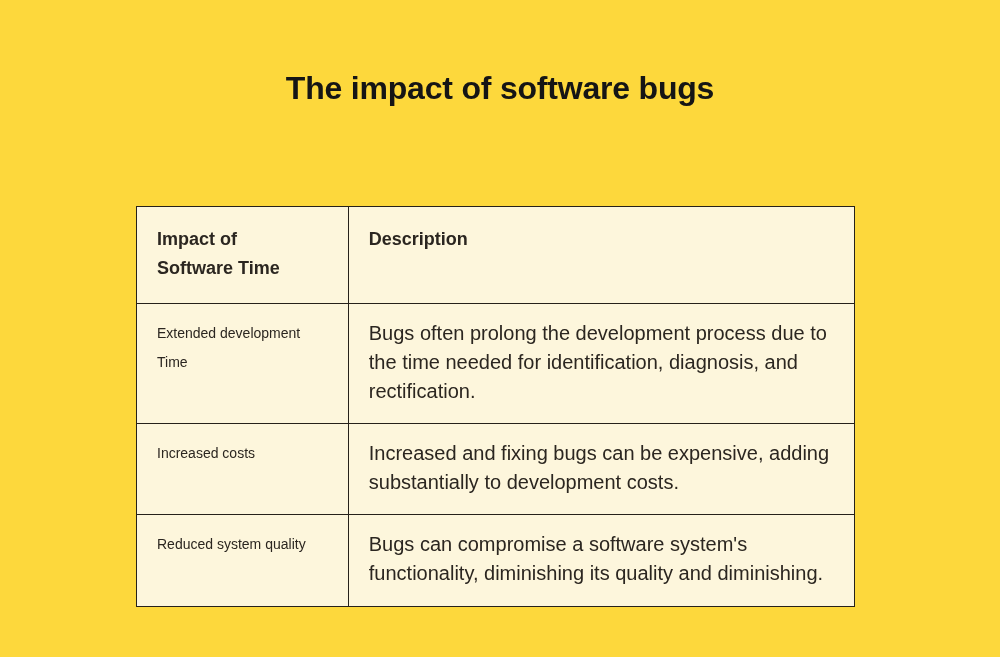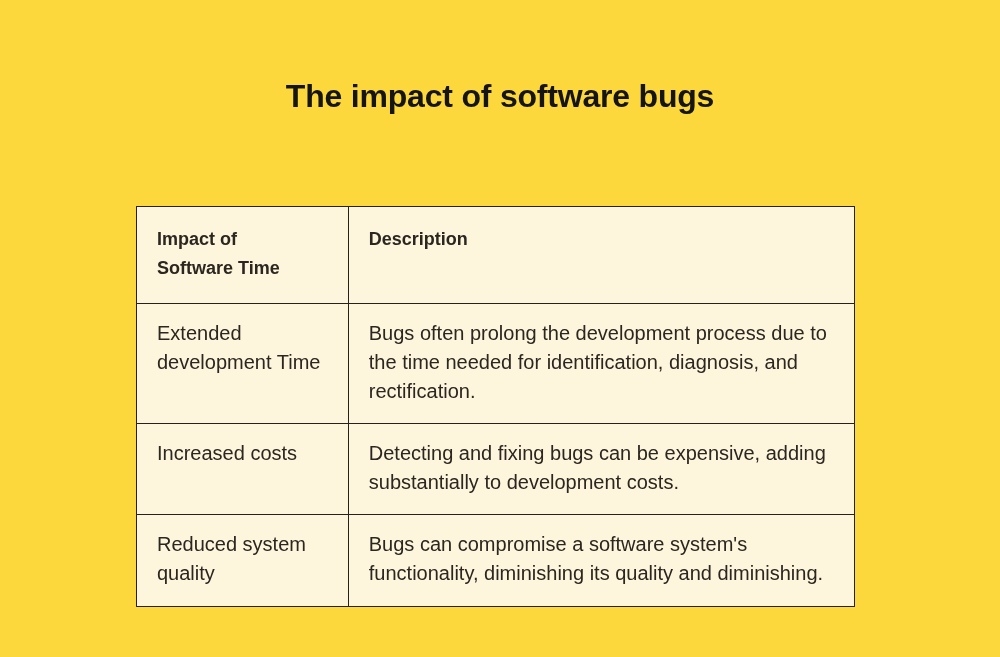--- a/index.html
+++ b/index.html
@@ -15,21 +15,21 @@
   }
   .page {
     position: relative;
     width: 1000px;
     height: 657px;
     background: #fdd83c;
     box-sizing: border-box;
   }
   .page-title {
     position: absolute;
-    top: 74px;
+    top: 66px;
     left: 0;
     width: 1000px;
     text-align: center;
     font-size: 32px;
     font-weight: bold;
     color: #151515;
     letter-spacing: -0.2px;
     line-height: 44px;
   }
   .table-wrap {
@@ -70,21 +70,21 @@
   }
   .hdr-cell {
     font-size: 18px;
     font-weight: bold;
     line-height: 29px;
     color: #1d1a15;
     padding-top: 18px !important;
     padding-bottom: 20px !important;
   }
   .row-label {
-    font-size: 20px;
+    font-size: 14px;
     font-weight: normal;
     line-height: 29px;
     color: #2b2620;
   }
   .row-desc {
     font-size: 20px;
     font-weight: normal;
     line-height: 29px;
     color: #2b2620;
   }
@@ -112,21 +112,21 @@
             <span>Software Time</span>
           </th>
           <th class="hdr-cell">Description</th>
         </tr>
         <tr class="r1">
           <td class="row-label">Extended development Time</td>
           <td class="row-desc">Bugs often prolong the development process due to the time needed for identification, diagnosis, and rectification.</td>
         </tr>
         <tr class="r2">
           <td class="row-label">Increased costs</td>
-          <td class="row-desc">Detecting and fixing bugs can be expensive, adding substantially to development costs.</td>
+          <td class="row-desc">Increased and fixing bugs can be expensive, adding substantially to development costs.</td>
         </tr>
         <tr class="r3">
           <td class="row-label">Reduced system quality</td>
           <td class="row-desc">Bugs can compromise a software system's functionality, diminishing its quality and diminishing.</td>
         </tr>
       </tbody>
     </table>
   </div>
 
 </div>

